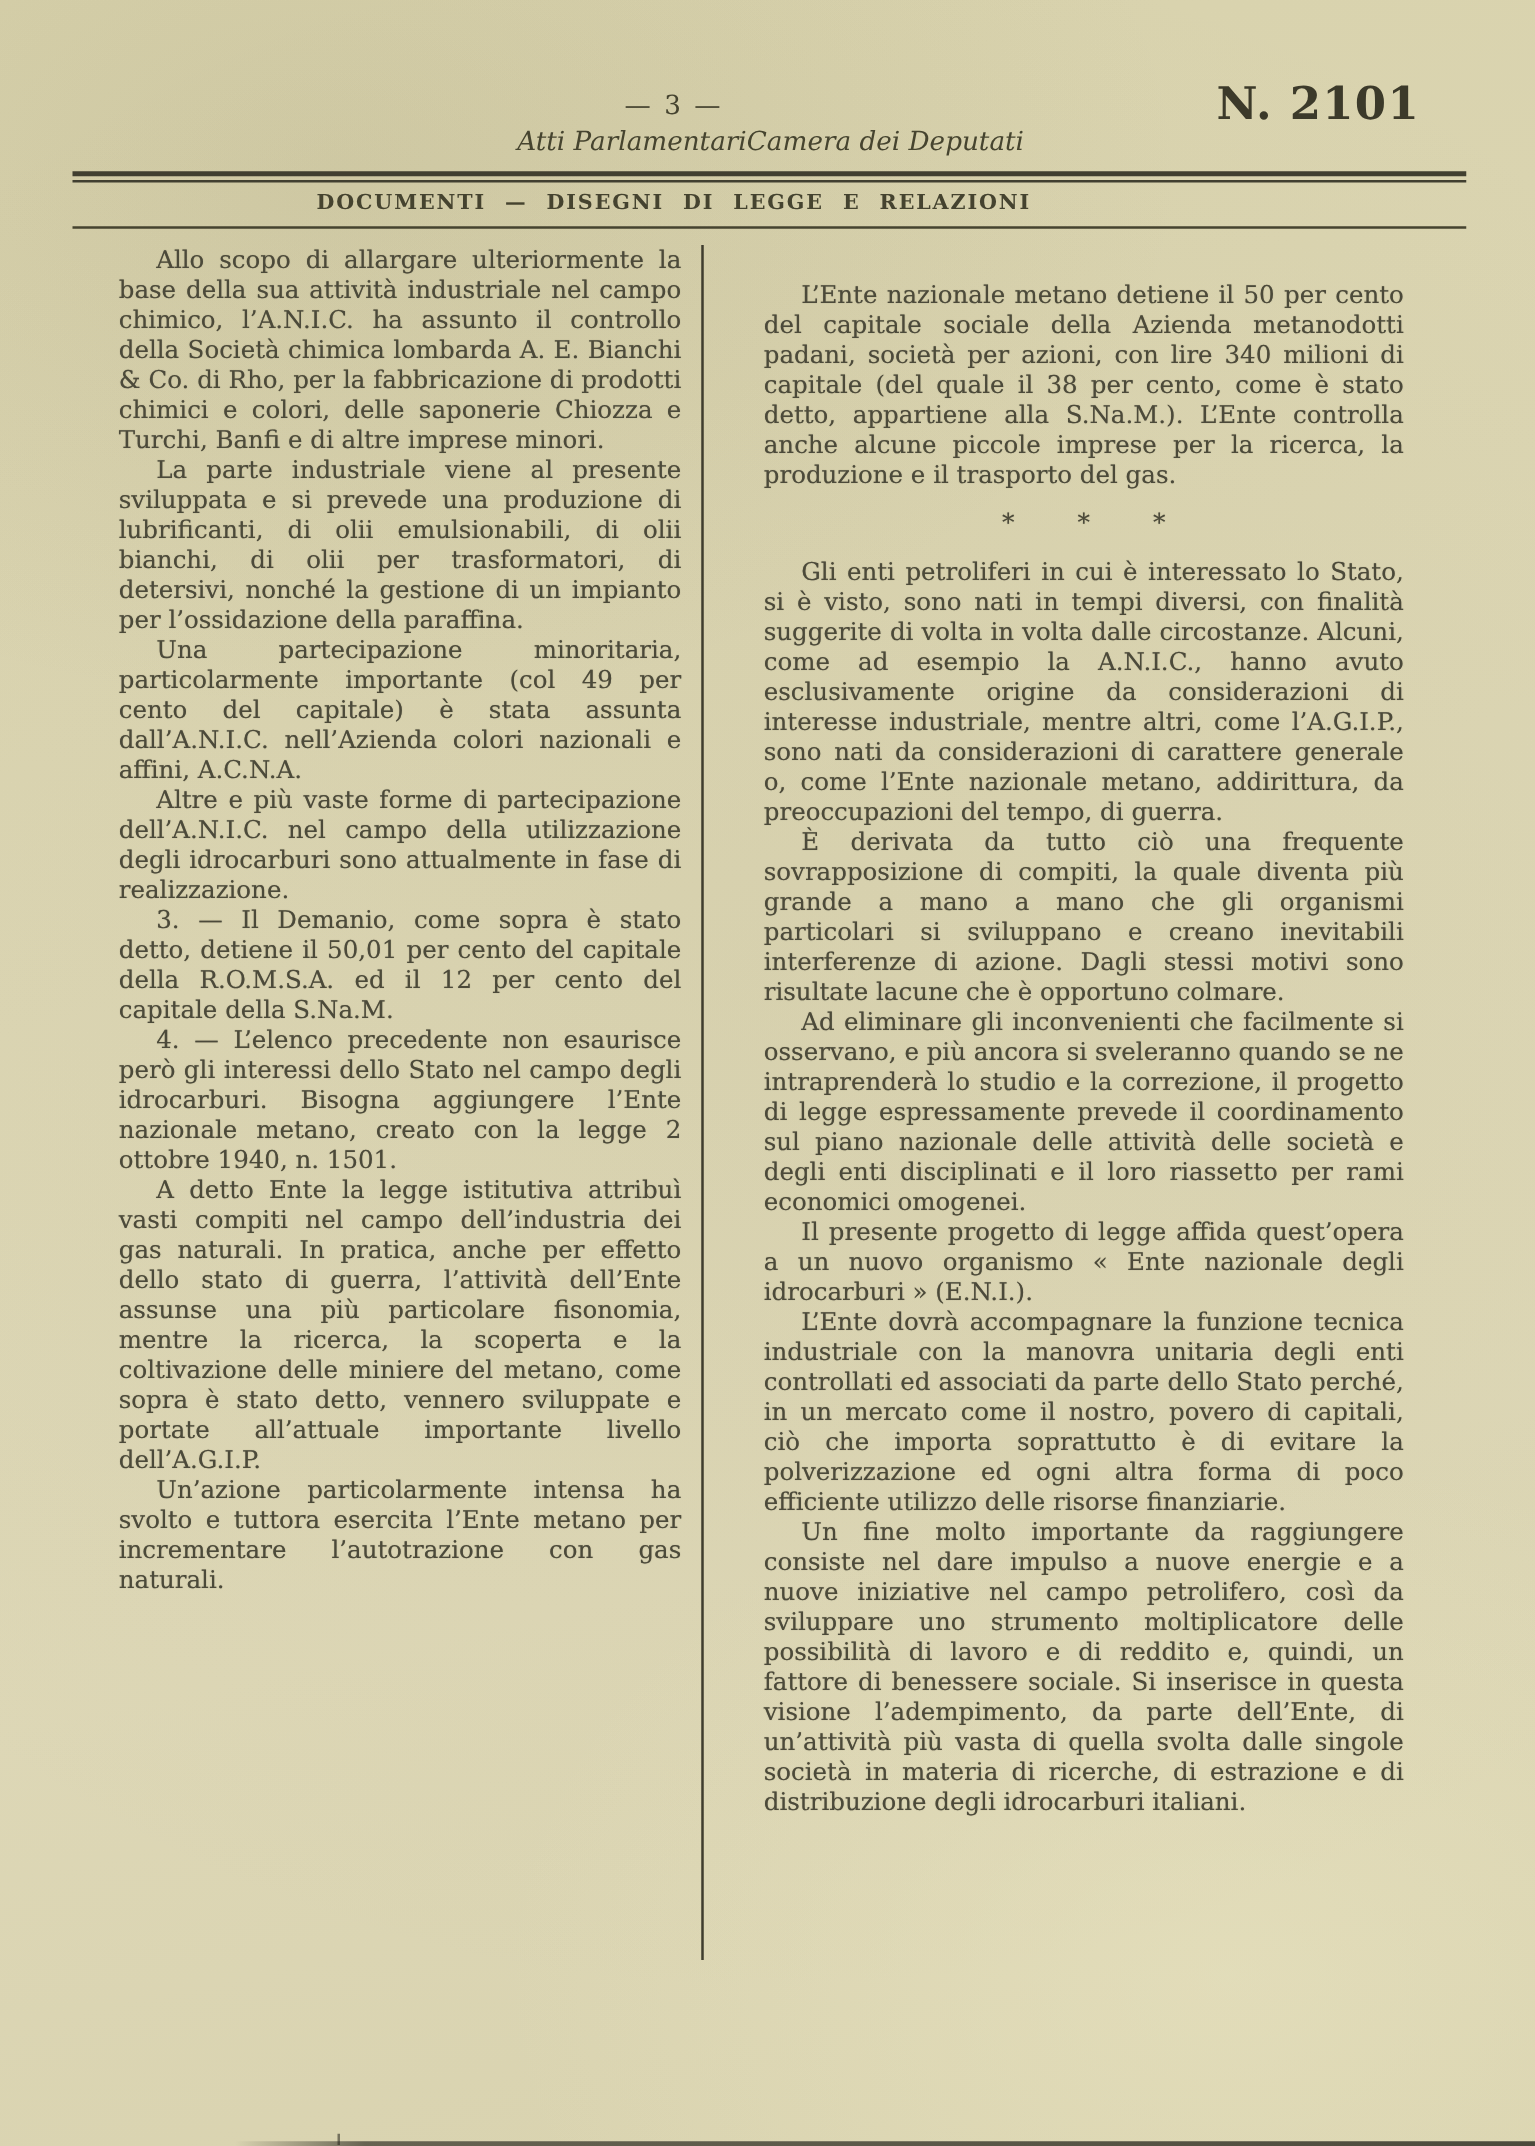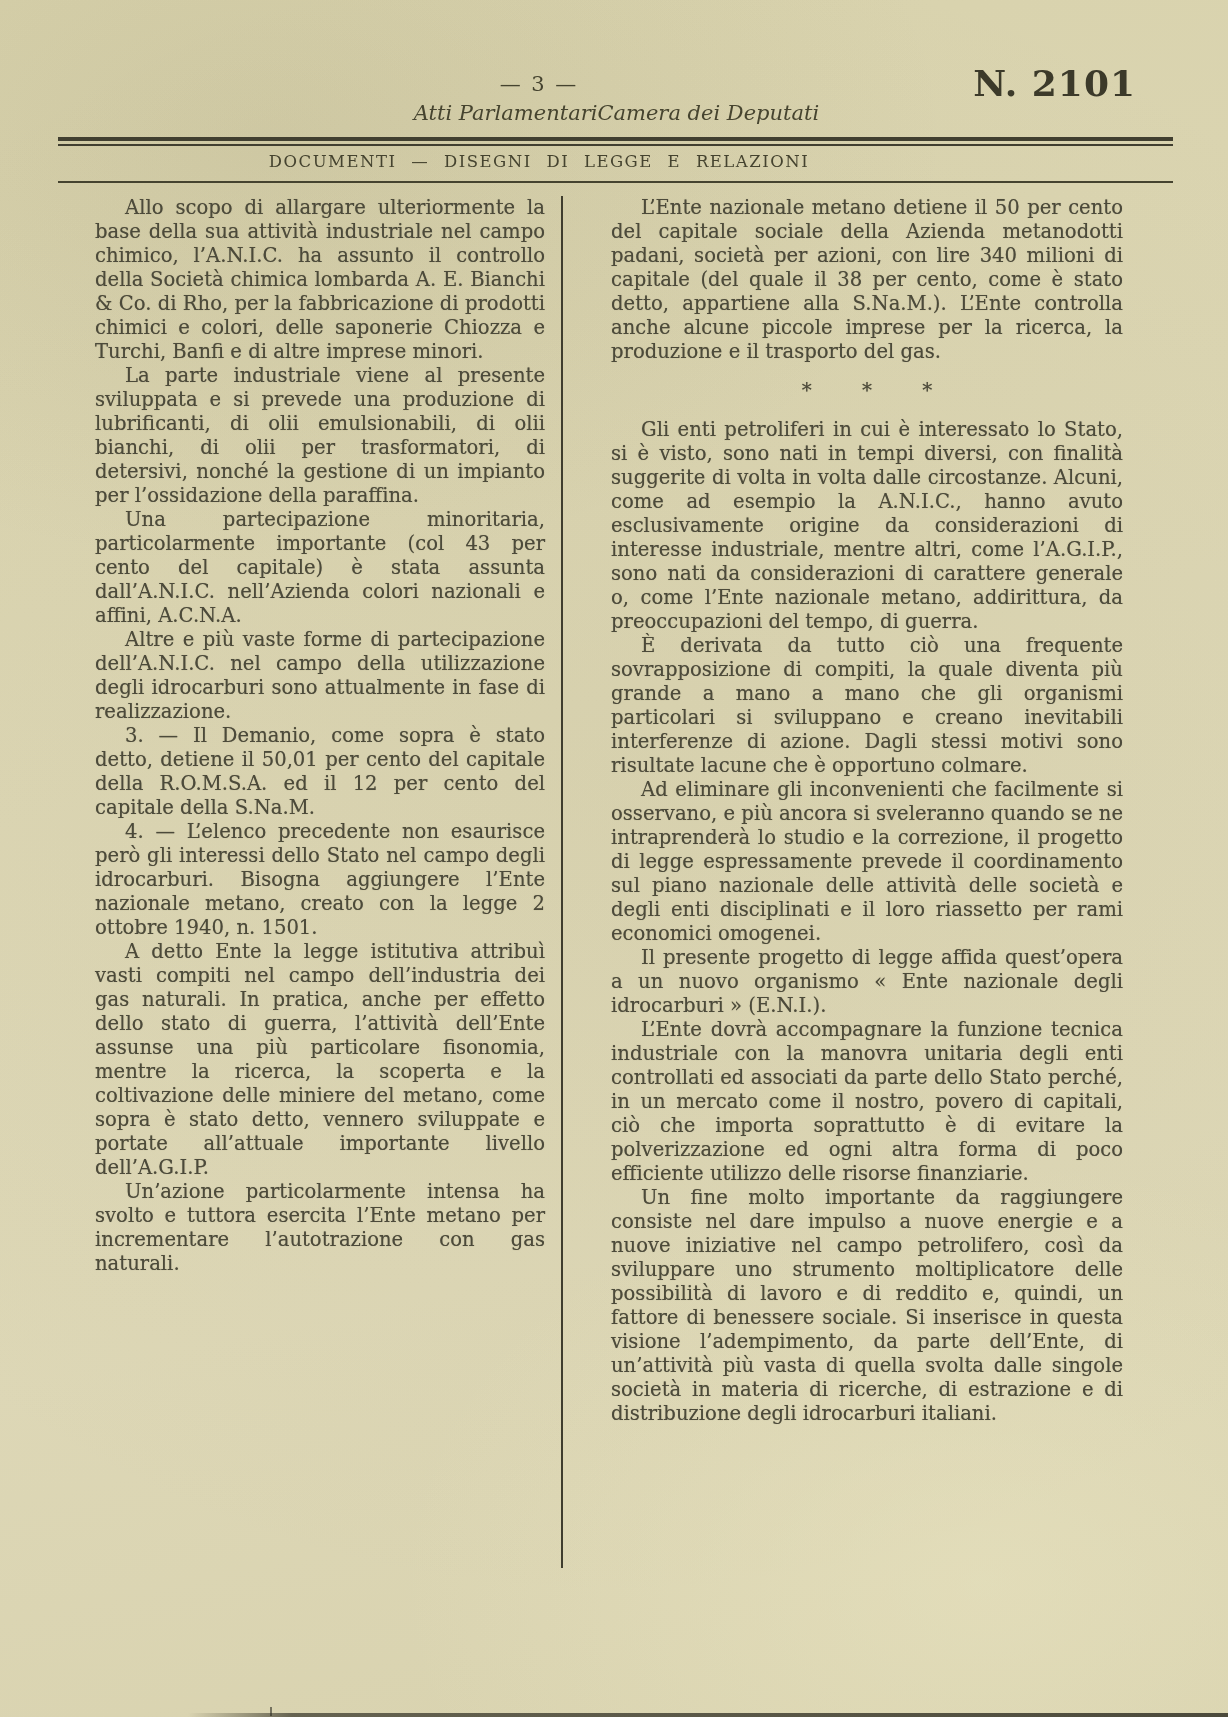--- a/index.html
+++ b/index.html
@@ -29,40 +29,40 @@
   .running-row{
     position:absolute;top:101px;left:95px;right:90px;
     display:flex;justify-content:center;
     font-style:italic;font-size:21px;color:#46442f;
   }
   .rule-double{position:absolute;top:137px;left:58px;right:55px;height:9px;}
   .rule-double .thick{height:4px;background:#413f30;}
   .rule-double .thin{height:1.5px;background:#413f30;margin-top:3px;}
   .section-title{
     position:absolute;top:152px;left:0;right:150px;text-align:center;
-    font-size:16.5px;font-weight:normal;color:#45432f;
+    font-size:16.5px;font-weight:bold;color:#45432f;
     letter-spacing:1.5px;word-spacing:8px;
   }
   .rule-thin{position:absolute;top:181px;left:58px;right:55px;height:1.5px;background:#45432f;}
 
   
   .columns{
     position:absolute;top:196px;left:95px;
     display:flex;
   }
   .col{
     font-size:19.6px;line-height:24px;text-align:justify;
     color:#4c4a3a;
     text-shadow:0 0 0.7px rgba(72,70,52,0.55);
     hyphens:auto;-webkit-hyphens:auto;
   }
   .col p{margin:0;text-indent:30px;}
   .col p.cont{text-indent:0;}
   .left-col{width:450px;}
-  .right-col{width:512px;}
+  .right-col{width:512px;margin-top:28px;}
   .divider{
     width:2px;height:1372px;background:#3f3d2e;
     margin-left:16px;margin-right:48px;flex:none;
   }
   .asterisks{
     text-align:center;font-size:20px;letter-spacing:22px;
     margin:14px 0 16px;text-indent:22px;color:#4c4a3a;
   }
   
   .scan-edge{
@@ -93,21 +93,21 @@
   </div>
 
   <div class="section-title">DOCUMENTI — DISEGNI DI LEGGE E RELAZIONI</div>
   <div class="rule-thin"></div>
 
   <div class="columns">
 
     <div class="col left-col">
       <p>Allo scopo di allargare ulteriormente la base della sua attività industriale nel campo chimico, l’A.N.I.C. ha assunto il controllo della Società chimica lombarda A. E. Bianchi &amp; Co. di Rho, per la fabbricazione di prodotti chimici e colori, delle saponerie Chiozza e Turchi, Banfi e di altre imprese minori.</p>
       <p>La parte industriale viene al presente sviluppata e si prevede una produzione di lubrificanti, di olii emulsionabili, di olii bianchi, di olii per trasformatori, di detersivi, nonché la gestione di un impianto per l’ossidazione della paraffina.</p>
-      <p>Una partecipazione minoritaria, particolarmente importante (col 43 per cento del capitale) è stata assunta dall’A.N.I.C. nell’Azienda colori nazionali e affini, A.C.N.A.</p>
+      <p>Una partecipazione minoritaria, particolarmente importante (col 49 per cento del capitale) è stata assunta dall’A.N.I.C. nell’Azienda colori nazionali e affini, A.C.N.A.</p>
       <p>Altre e più vaste forme di partecipazione dell’A.N.I.C. nel campo della utilizzazione degli idrocarburi sono attualmente in fase di realizzazione.</p>
       <p>3. — Il Demanio, come sopra è stato detto, detiene il 50,01 per cento del capitale della R.O.M.S.A. ed il 12 per cento del capitale della S.Na.M.</p>
       <p>4. — L’elenco precedente non esaurisce però gli interessi dello Stato nel campo degli idrocarburi. Bisogna aggiungere l’Ente nazionale metano, creato con la legge 2 ottobre 1940, n. 1501.</p>
       <p>A detto Ente la legge istitutiva attribuì vasti compiti nel campo dell’industria dei gas naturali. In pratica, anche per effetto dello stato di guerra, l’attività dell’Ente assunse una più particolare fisonomia, mentre la ricerca, la scoperta e la coltivazione delle miniere del metano, come sopra è stato detto, vennero sviluppate e portate all’attuale importante livello dell’A.G.I.P.</p>
       <p>Un’azione particolarmente intensa ha svolto e tuttora esercita l’Ente metano per incrementare l’autotrazione con gas naturali.</p>
     </div>
 
     <div class="divider"></div>
 
     <div class="col right-col">

